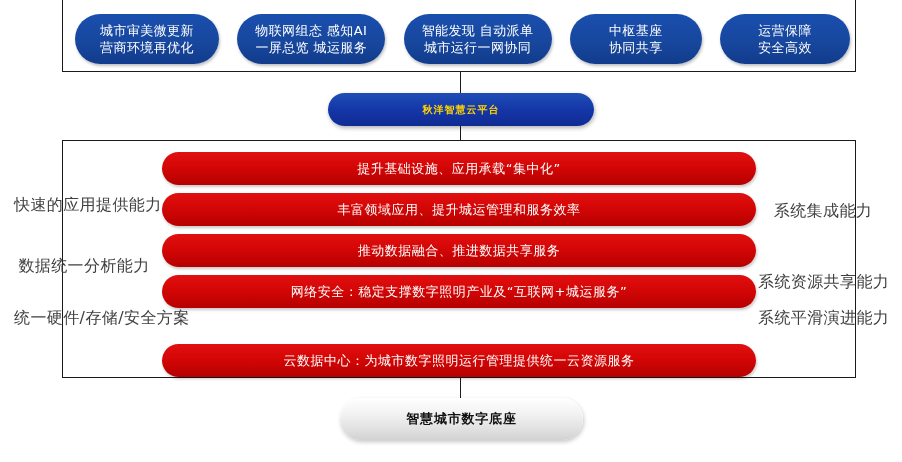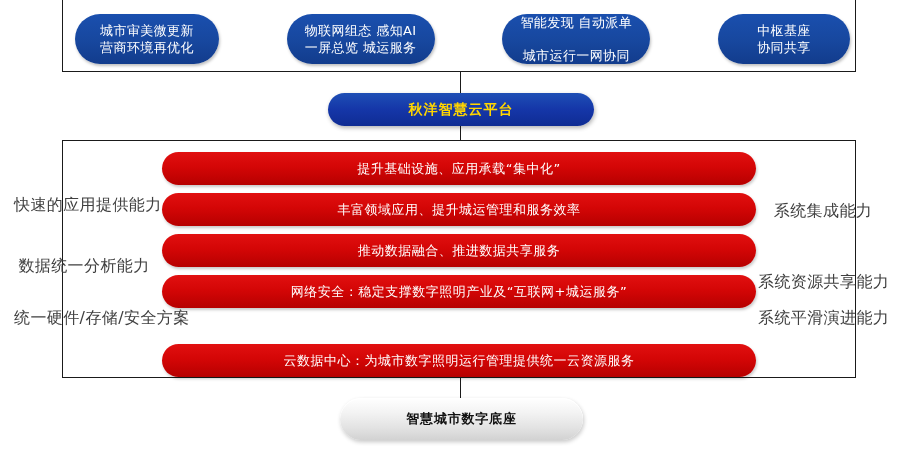--- a/index.html
+++ b/index.html
@@ -71,39 +71,39 @@
     justify-content: center;
     line-height: 1.32;
     font-size: 13px;
     letter-spacing: 0.4px;
     padding: 0 10px;
     text-align: center;
   }
   .top-pill .ln { white-space: nowrap; }
   .tp-0 { width: 144px; }
   .tp-1 { width: 148px; }
-  .tp-2 { width: 148px; justify-content: space-between; }
+  .tp-2 { width: 148px; }
   .tp-3 { width: 132px; }
   .tp-4 { width: 130px; }
 
   
   #platform-pill {
     position: absolute;
     left: 328px;
     top: 93px;
     width: 266px;
     height: 33px;
     border-radius: 17px;
     background: linear-gradient(180deg, #1e4fb5 0%, #1536a8 50%, #0f2c93 100%);
     box-shadow: 1px 2px 4px rgba(0,0,0,0.3);
     display: flex;
     align-items: center;
     justify-content: center;
     color: #ffd500;
-    font-size: 14px;
+    font-size: 10px;
     font-weight: bold;
     letter-spacing: 1px;
   }
 
   
   #red-stack {
     position: absolute;
     left: 162px;
     top: 152px;
     width: 594px;
@@ -182,20 +182,24 @@
       <span class="ln">一屏总览 城运服务</span>
     </div>
     <div class="top-pill tp-2">
       <span class="ln">智能发现 自动派单</span>
       <span class="ln">城市运行一网协同</span>
     </div>
     <div class="top-pill tp-3">
       <span class="ln">中枢基座</span>
       <span class="ln">协同共享</span>
     </div>
+    <div class="top-pill tp-4">
+      <span class="ln">运营保障</span>
+      <span class="ln">安全高效</span>
+    </div>
   </div>
 
   <div id="platform-pill">
     <span>秋洋智慧云平台</span>
   </div>
 
   <div id="red-stack">
     <div class="red-bar">
       <span>提升基础设施、应用承载“集中化”</span>
     </div>

